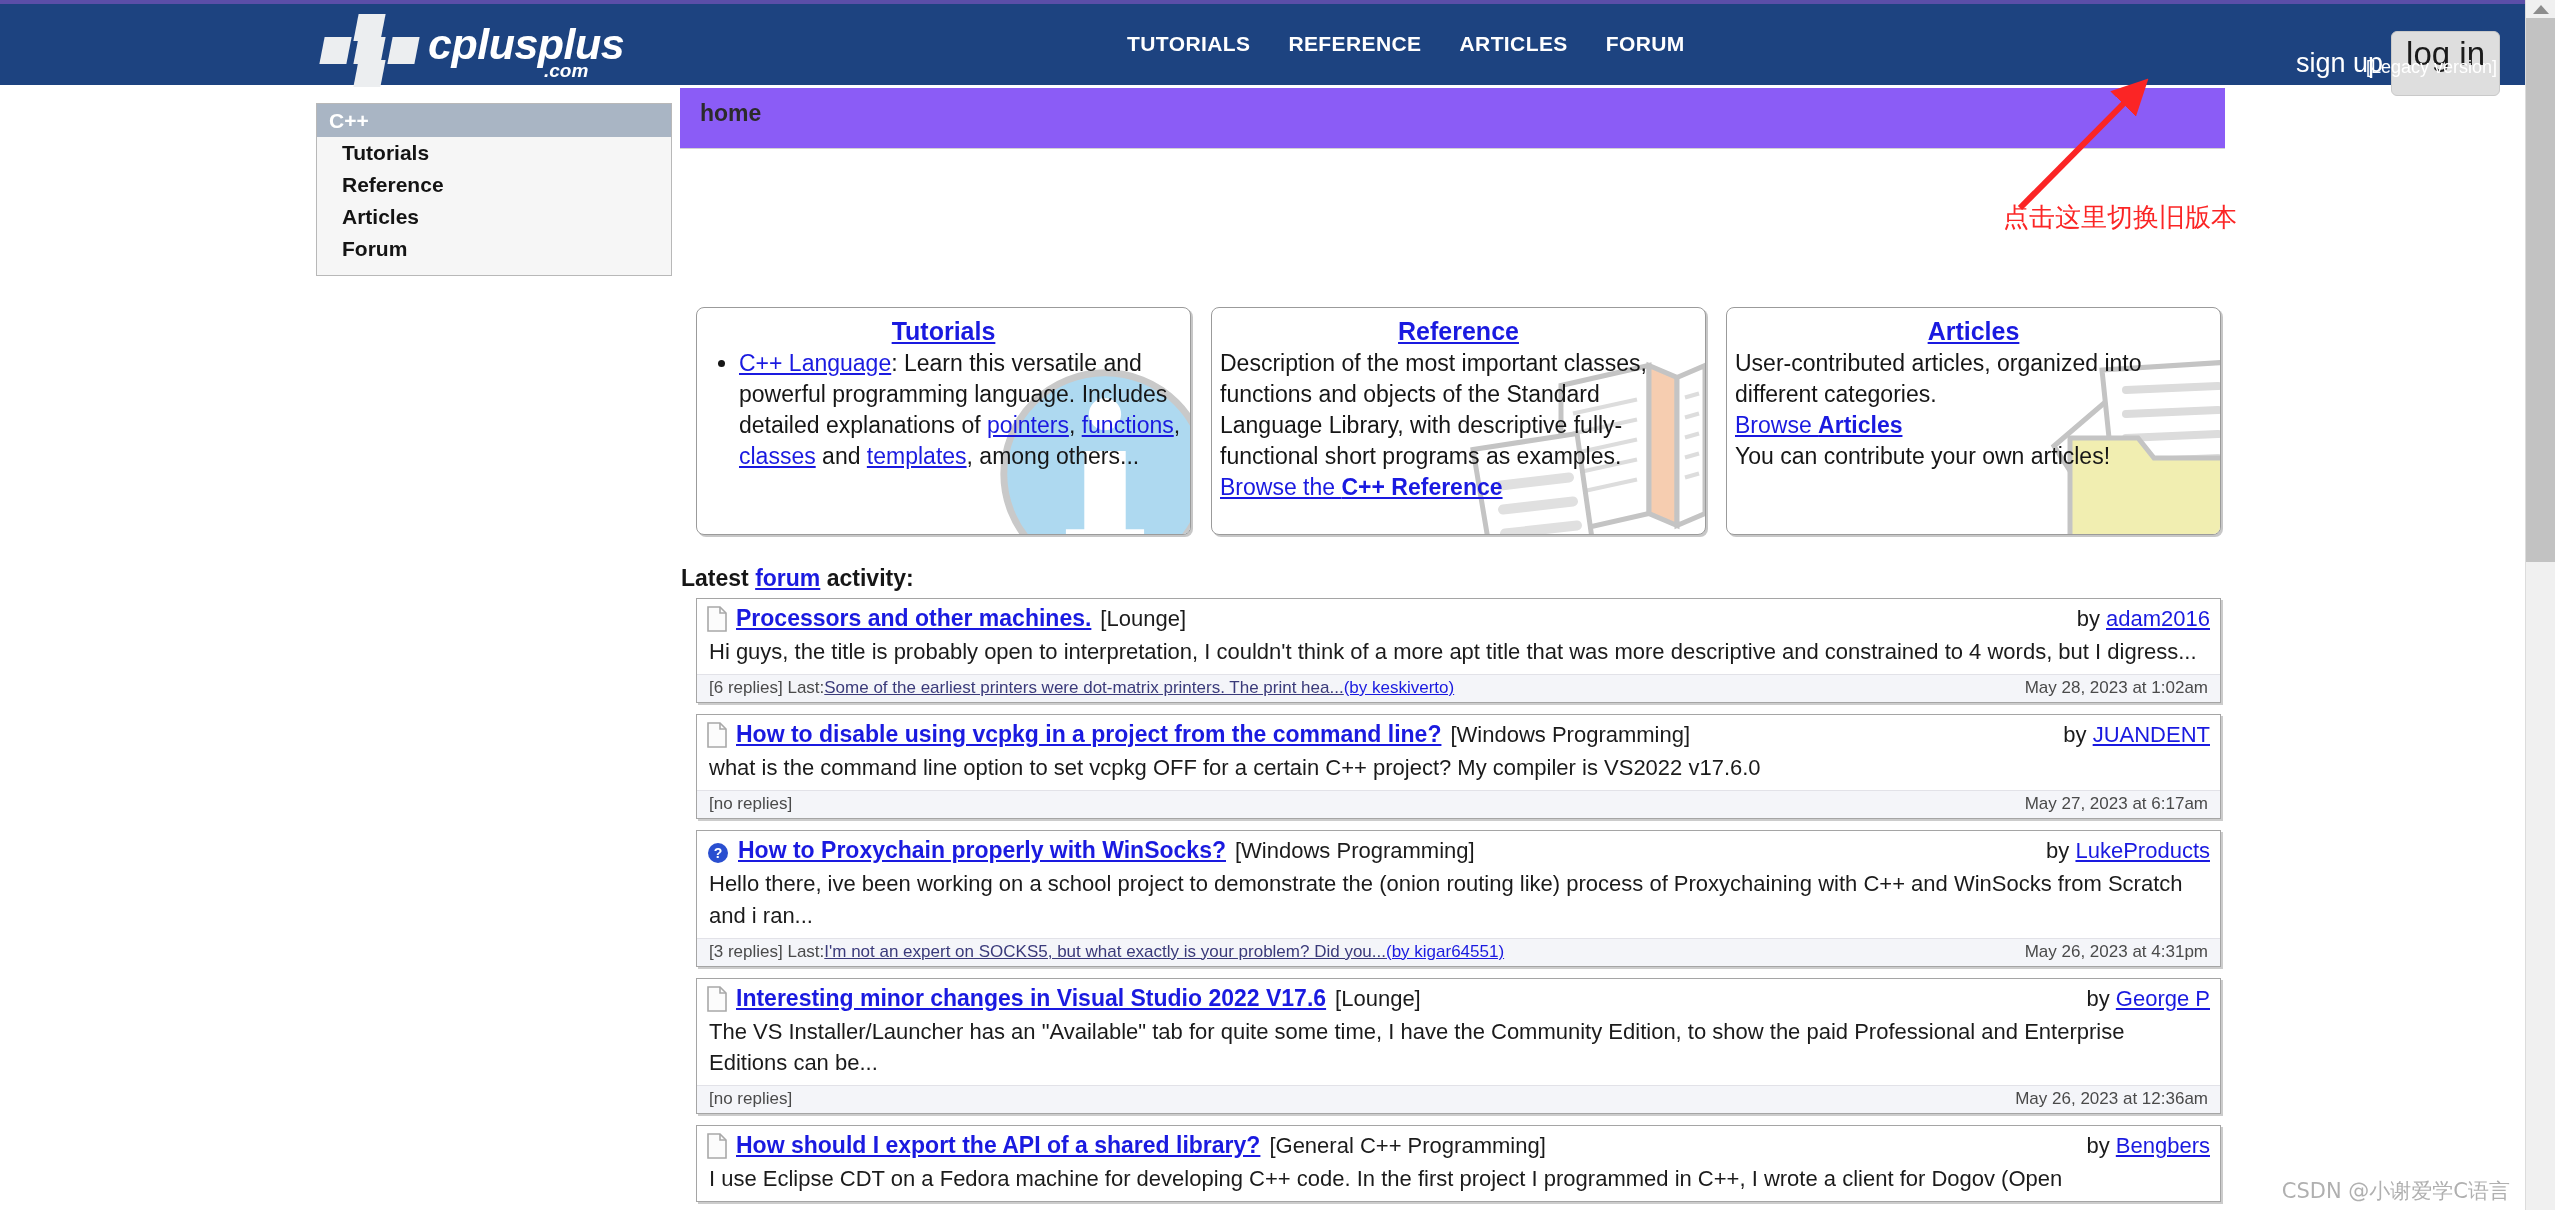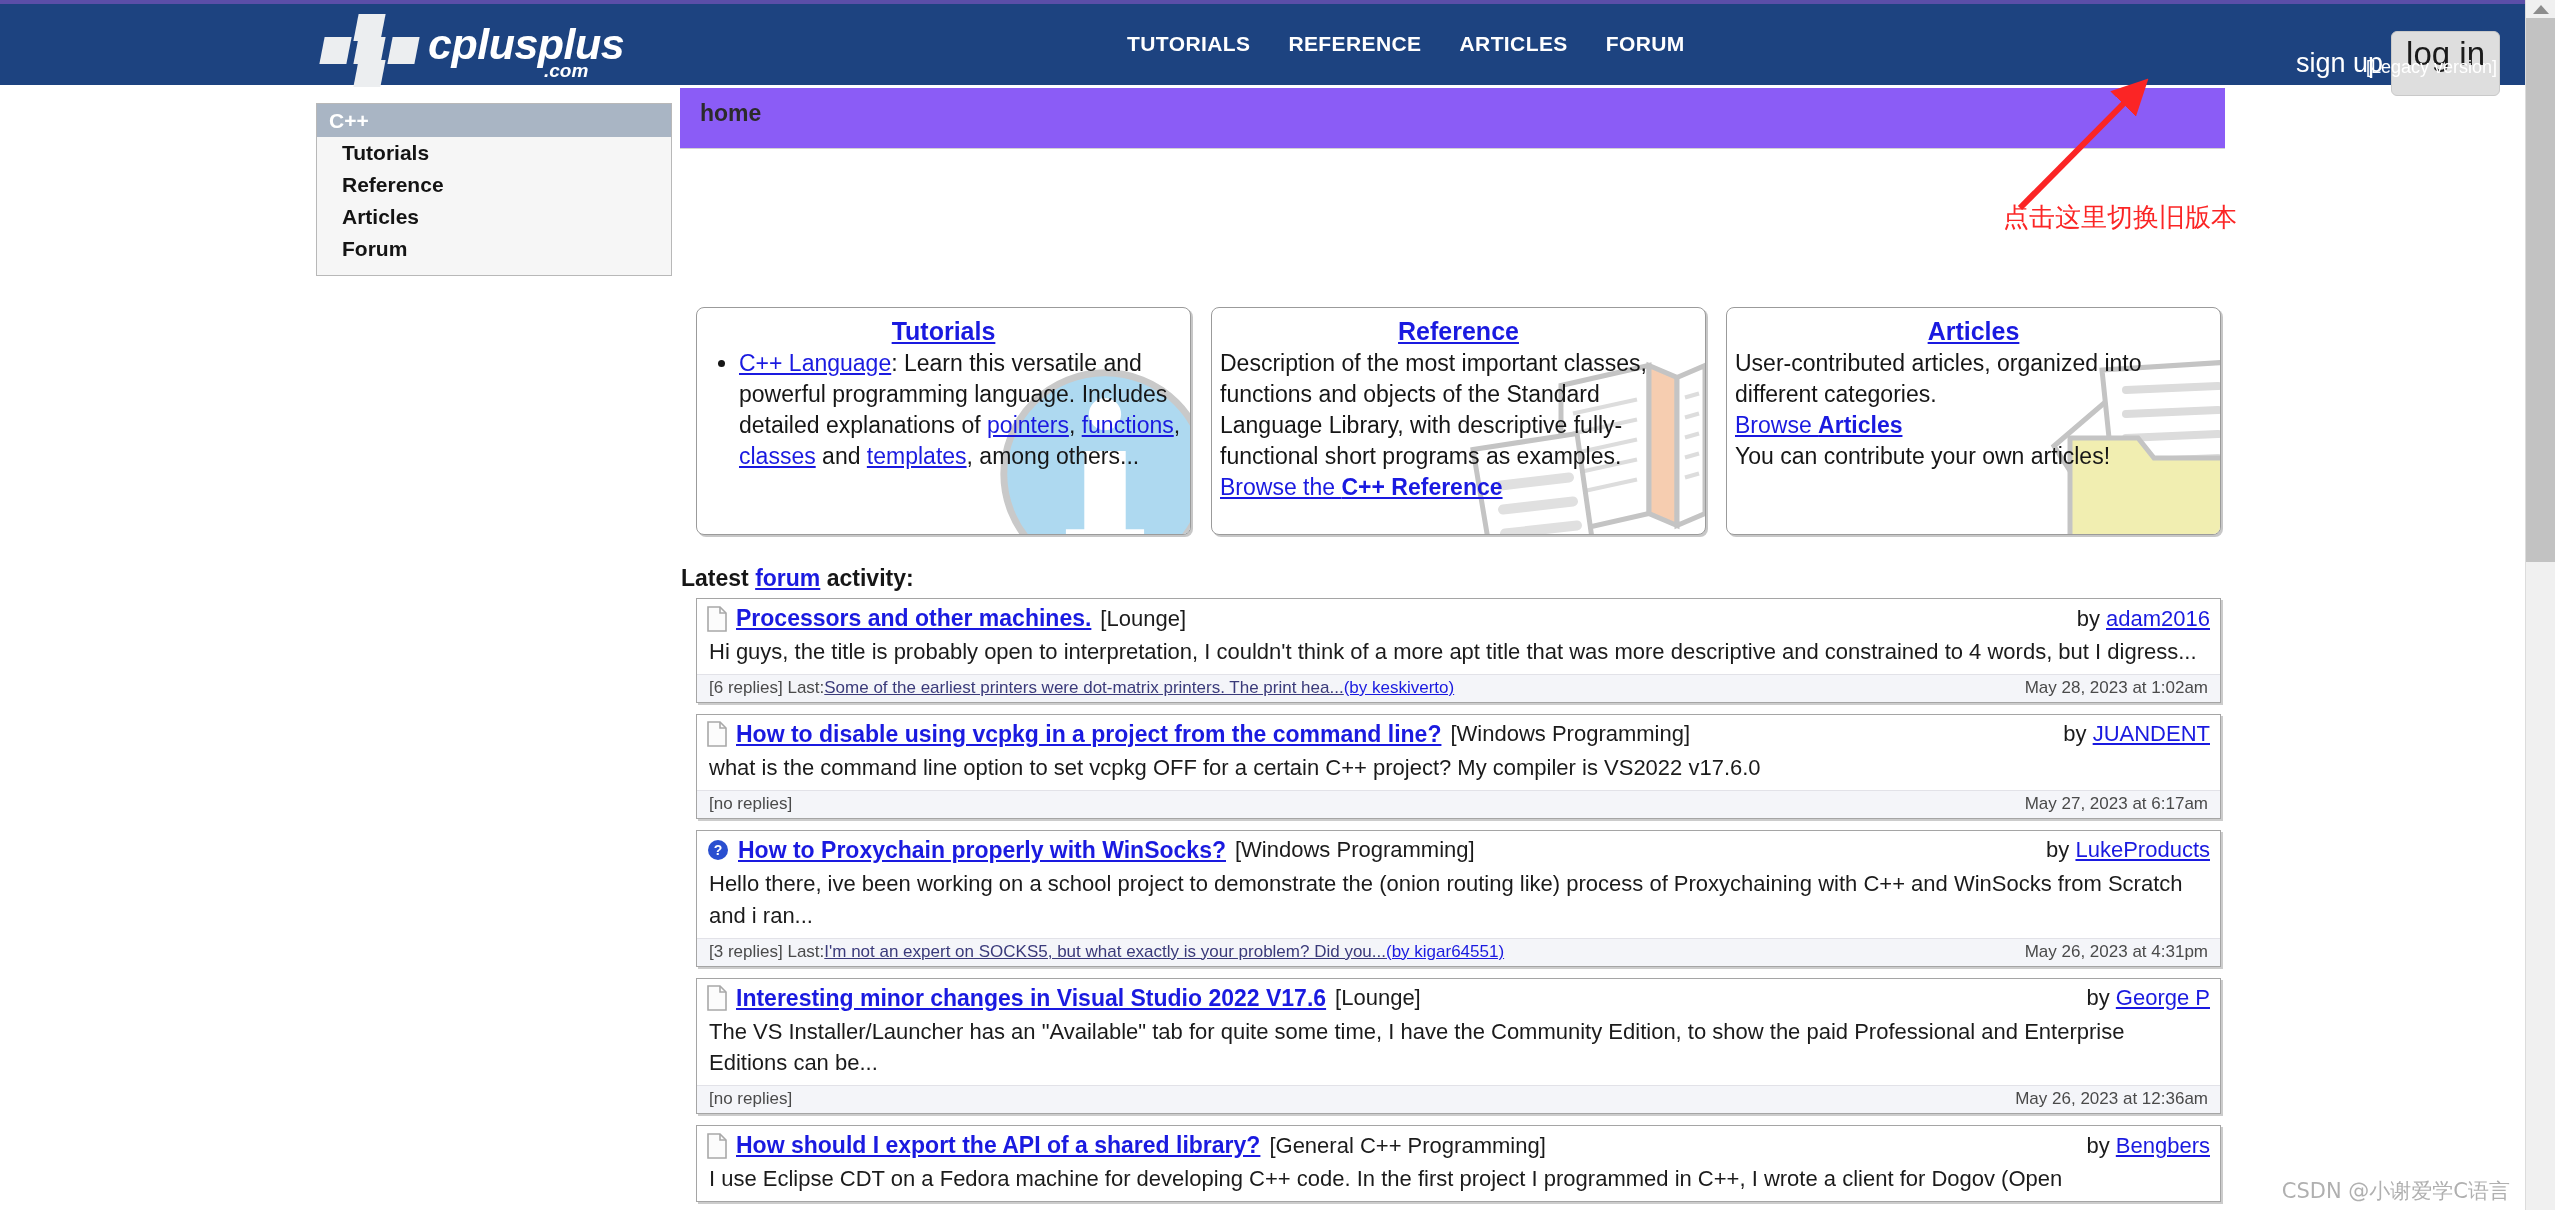--- a/index.html
+++ b/index.html
@@ -167,21 +167,21 @@
     width: 1525px;
   }
   .thread {
     border: 1px solid #a5a5a5;
     background: #ffffff;
     margin-bottom: 11px;
     box-shadow: 2px 2px 0 rgba(0,0,0,0.2);
     padding: 6px 10px 0 10px;
   }
   .th-row1 {
-    display: flex; align-items: center; gap: 9px;
+    display: flex; align-items: flex-end; gap: 9px;
     padding-bottom: 2px;
   }
   .th-title {
     font-size: 23px; font-weight: bold; color: #1a1ae0;
     text-decoration: underline; white-space: nowrap;
   }
   .th-cat { font-size: 22px; color: #1b1b1b; white-space: nowrap; }
   .th-by {
     margin-left: auto; font-size: 22px; color: #1b1b1b; white-space: nowrap;
   }

